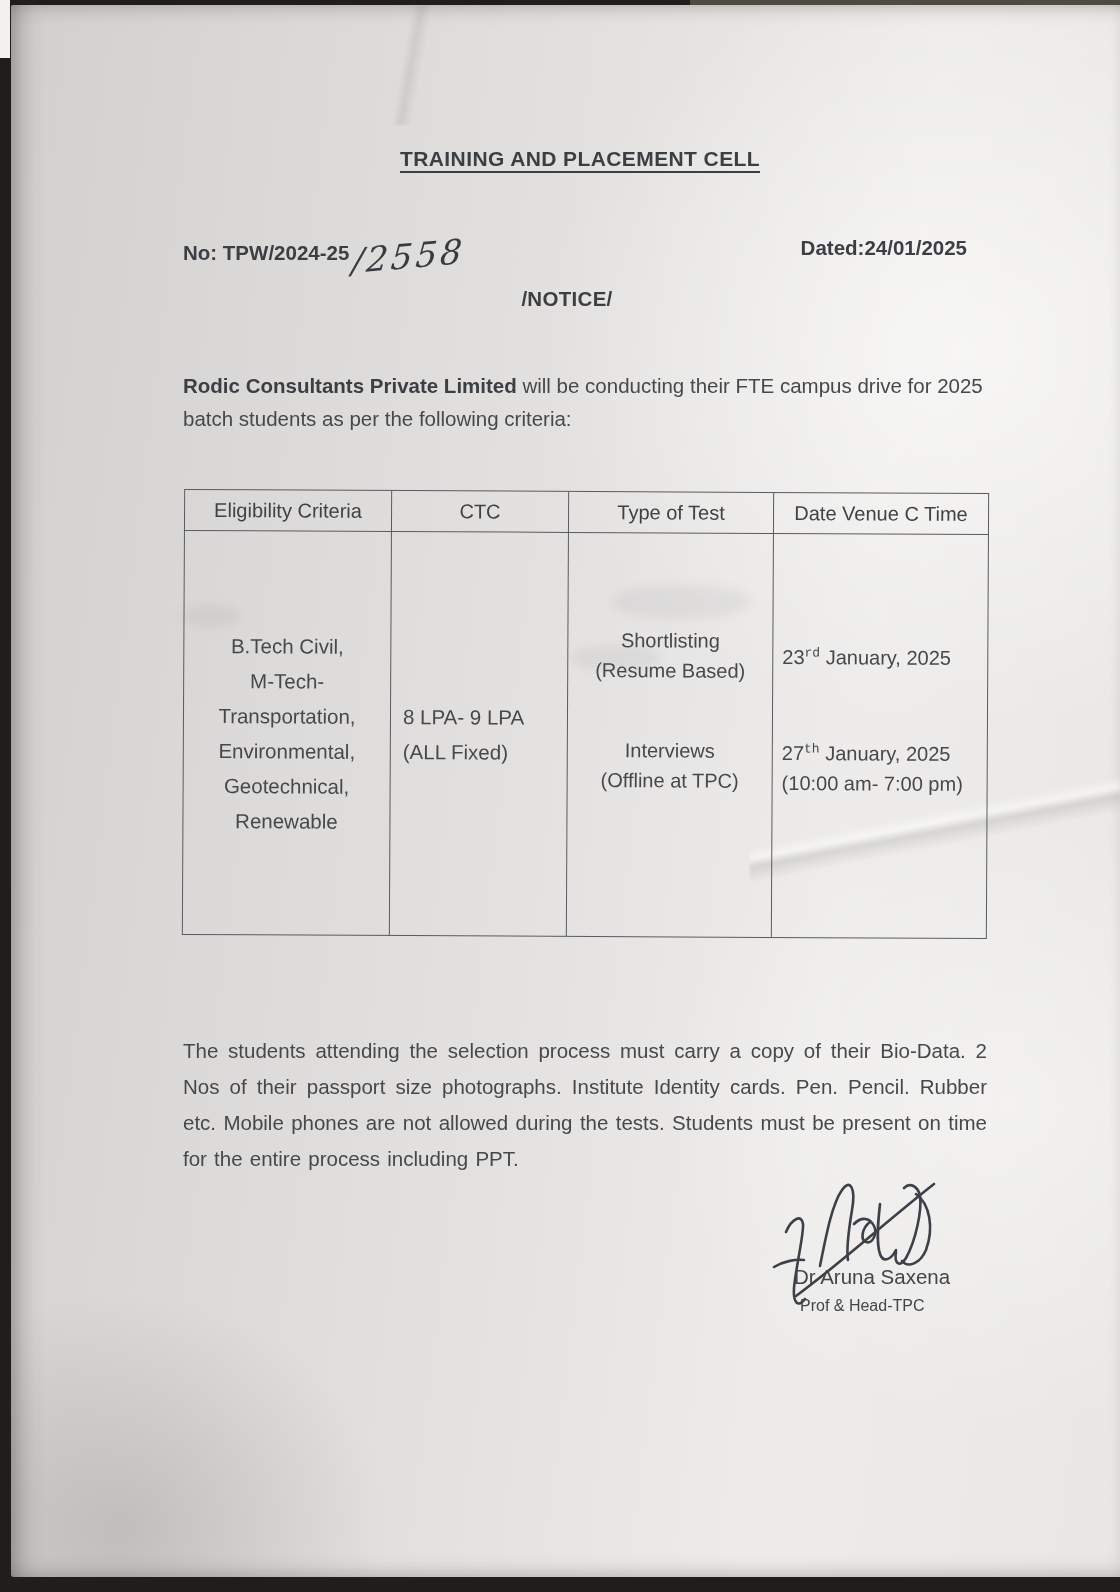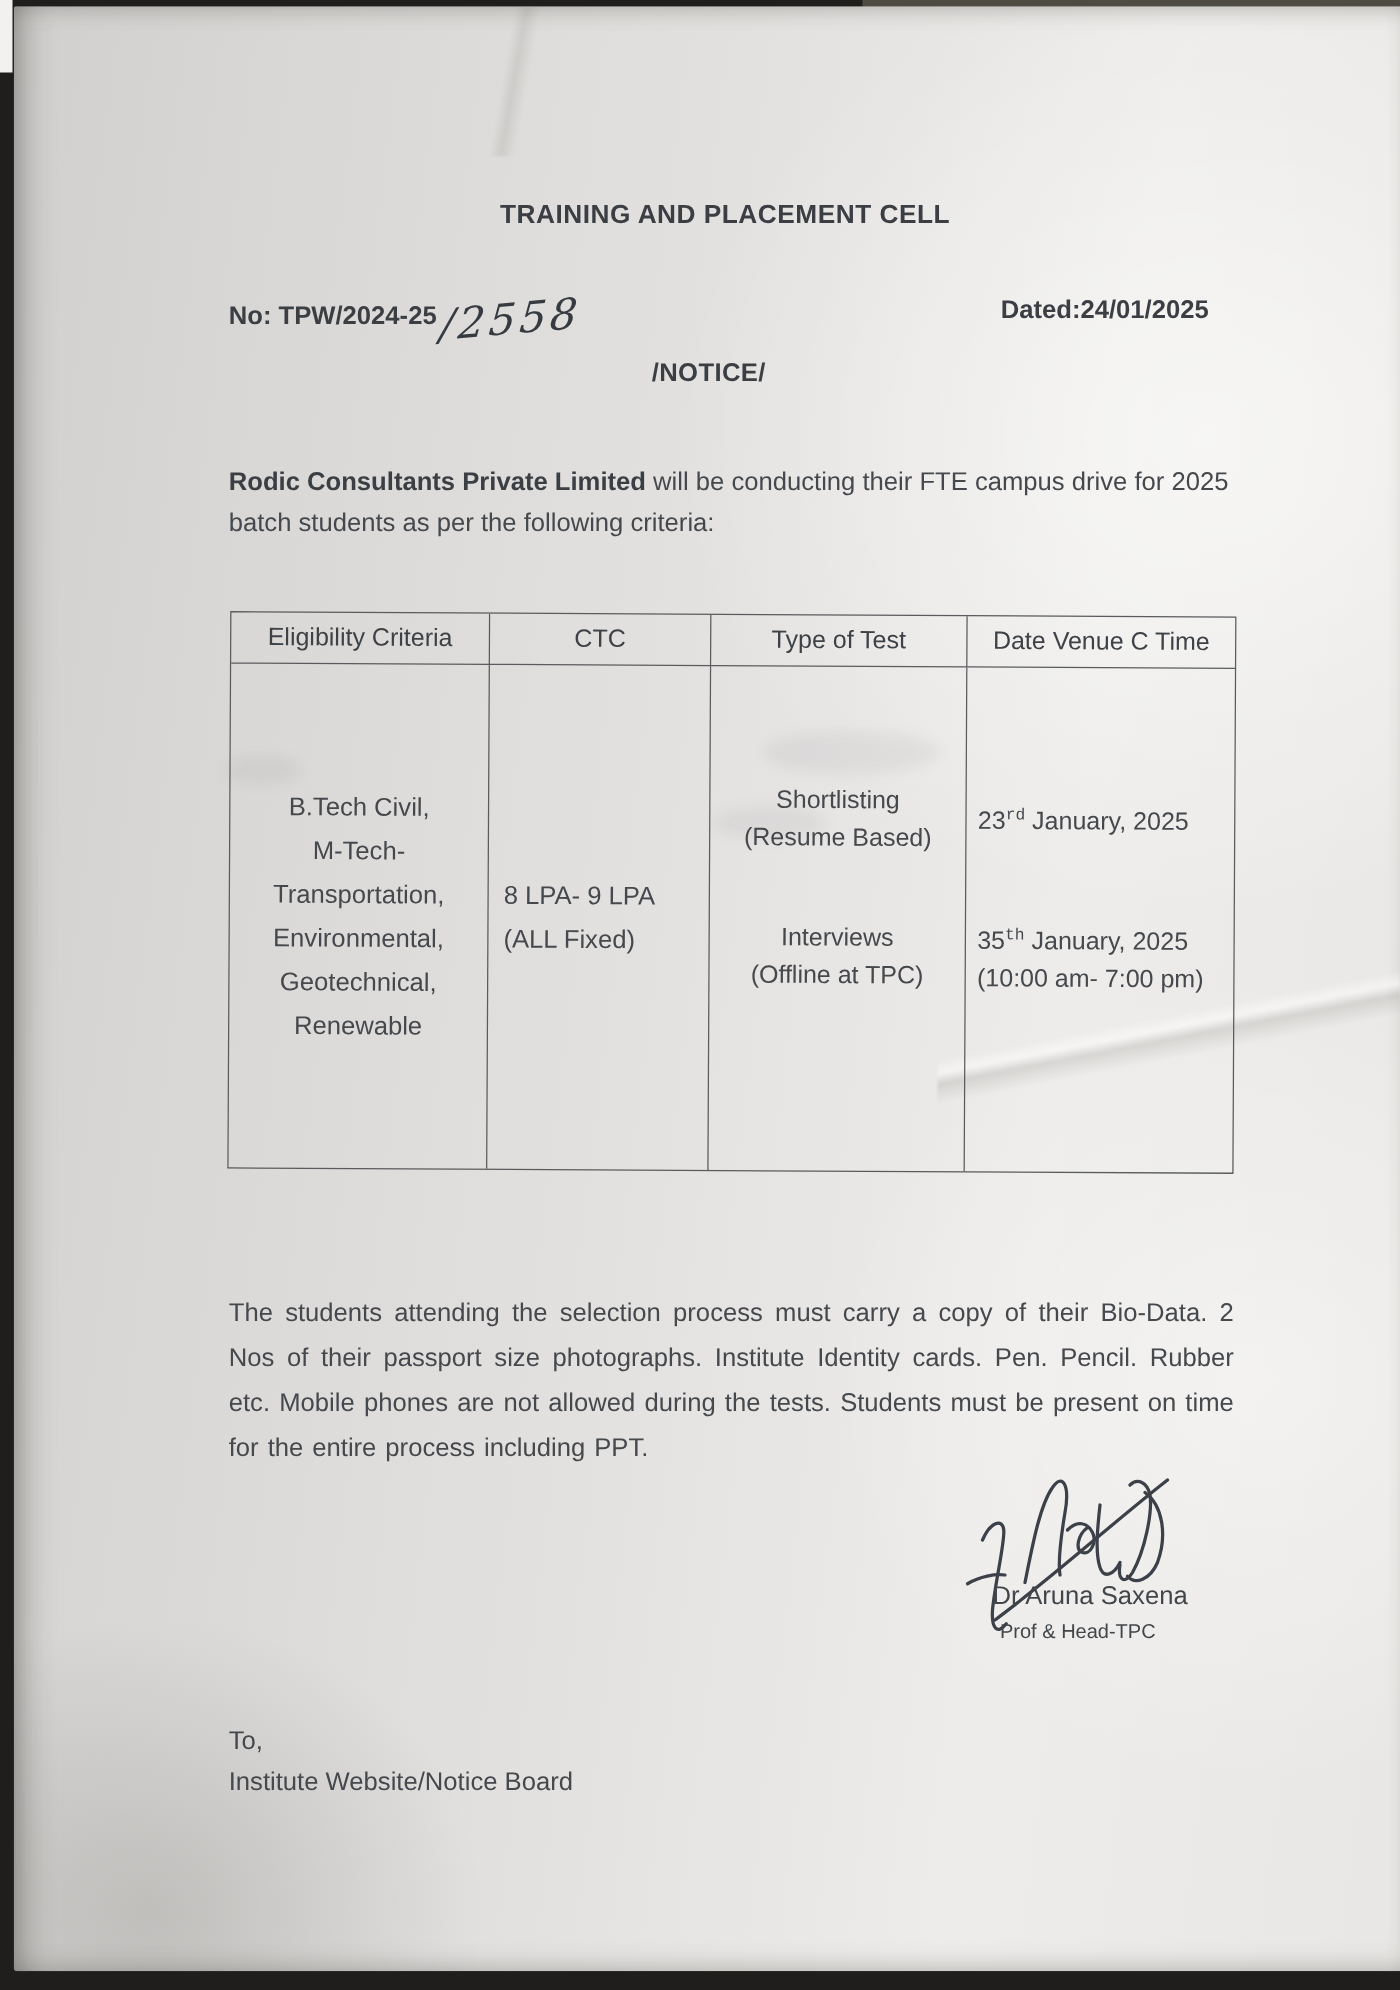--- a/index.html
+++ b/index.html
@@ -38,21 +38,21 @@
   }
   .smudge{position:absolute;background:rgba(88,90,96,.07);filter:blur(5px);border-radius:50%;}
 
   .abs{position:absolute;}
   .bold{font-weight:bold;color:#3b3f44;}
   .prelines{white-space:pre-line;}
 
   #title{
     left:300px;top:147px;width:560px;text-align:center;
     font-size:21px;font-weight:bold;letter-spacing:.4px;color:#3b3f44;
-    text-underline-offset:5px;margin-top:13px;
+    text-decoration:underline;text-underline-offset:5px;
   }
   #refline{left:183px;top:236px;width:806px;font-size:20.5px;}
   #ref-handwritten{
     display:inline-block;font-family:"DejaVu Serif",serif;font-style:italic;
     font-size:34px;letter-spacing:3px;color:#363b42;
     transform:rotate(-5deg) skewX(-10deg);vertical-align:-8px;margin-left:3px;
   }
   #dated{position:absolute;right:22px;top:0;font-size:20.5px;}
   #notice-heading{left:287px;top:287px;width:560px;text-align:center;font-size:20.5px;font-weight:bold;color:#3b3f44;letter-spacing:.3px;}
   #intro{left:183px;top:369px;width:806px;font-size:20.5px;line-height:33px;color:#45484c;}
@@ -131,21 +131,21 @@
     <div id="cell-ctc" class="cell bline prelines">8 LPA- 9 LPA
 (ALL Fixed)</div>
     <div class="cell bline">
       <div id="test-1" class="stack prelines">Shortlisting
 (Resume Based)</div>
       <div id="test-2" class="stack prelines">Interviews
 (Offline at TPC)</div>
     </div>
     <div class="cell datecell">
       <div id="date-1" class="stack"><span>23</span><sup>rd</sup><span> January, 2025</span></div>
-      <div id="date-2" class="stack"><span>35</span><sup>th</sup><span> January, 2025</span><br><span>(10:00 am- 7:00 pm)</span></div>
+      <div id="date-2" class="stack"><span>27</span><sup>th</sup><span> January, 2025</span><br><span>(10:00 am- 7:00 pm)</span></div>
     </div>
   </div>
 
   <div id="instructions" class="abs">The students attending the selection process must carry a copy of their Bio-Data. 2 Nos of their passport size photographs. Institute Identity cards. Pen. Pencil. Rubber etc. Mobile phones are not allowed during the tests. Students must be present on time for the entire process including PPT.</div>
 
   <div id="sign-block" class="abs">
     <svg id="signature-svg" width="240" height="160" viewBox="0 0 240 160">
       <g fill="none" stroke="#3c4048" stroke-width="2.6" stroke-linecap="round">
         <path d="M64,100 C70,70 76,38 86,24 C94,12 100,22 96,44 C93,62 90,82 92,94"></path>
         <path d="M98,58 C106,50 114,52 118,60 C122,68 116,78 110,76 C104,74 106,62 114,56"></path>
@@ -154,17 +154,13 @@
         <path d="M160,28 C174,38 178,62 170,84 C164,98 152,102 146,95"></path>
         <path d="M178,18 C132,54 86,96 40,130"></path>
         <path d="M30,66 C36,52 46,48 47,58 C48,68 40,100 38,122 C37,137 42,142 49,133"></path>
         <path d="M18,101 C28,95 40,93 48,94"></path>
       </g>
     </svg>
     <div id="signatory-name">Dr Aruna Saxena</div>
     <div id="signatory-title">Prof &amp; Head-TPC</div>
   </div>
 
-  <div id="to-block" class="abs">
-    <div>To,</div>
-    <div>Institute Website/Notice Board</div>
-  </div>
 </div>
 
 </body></html>

